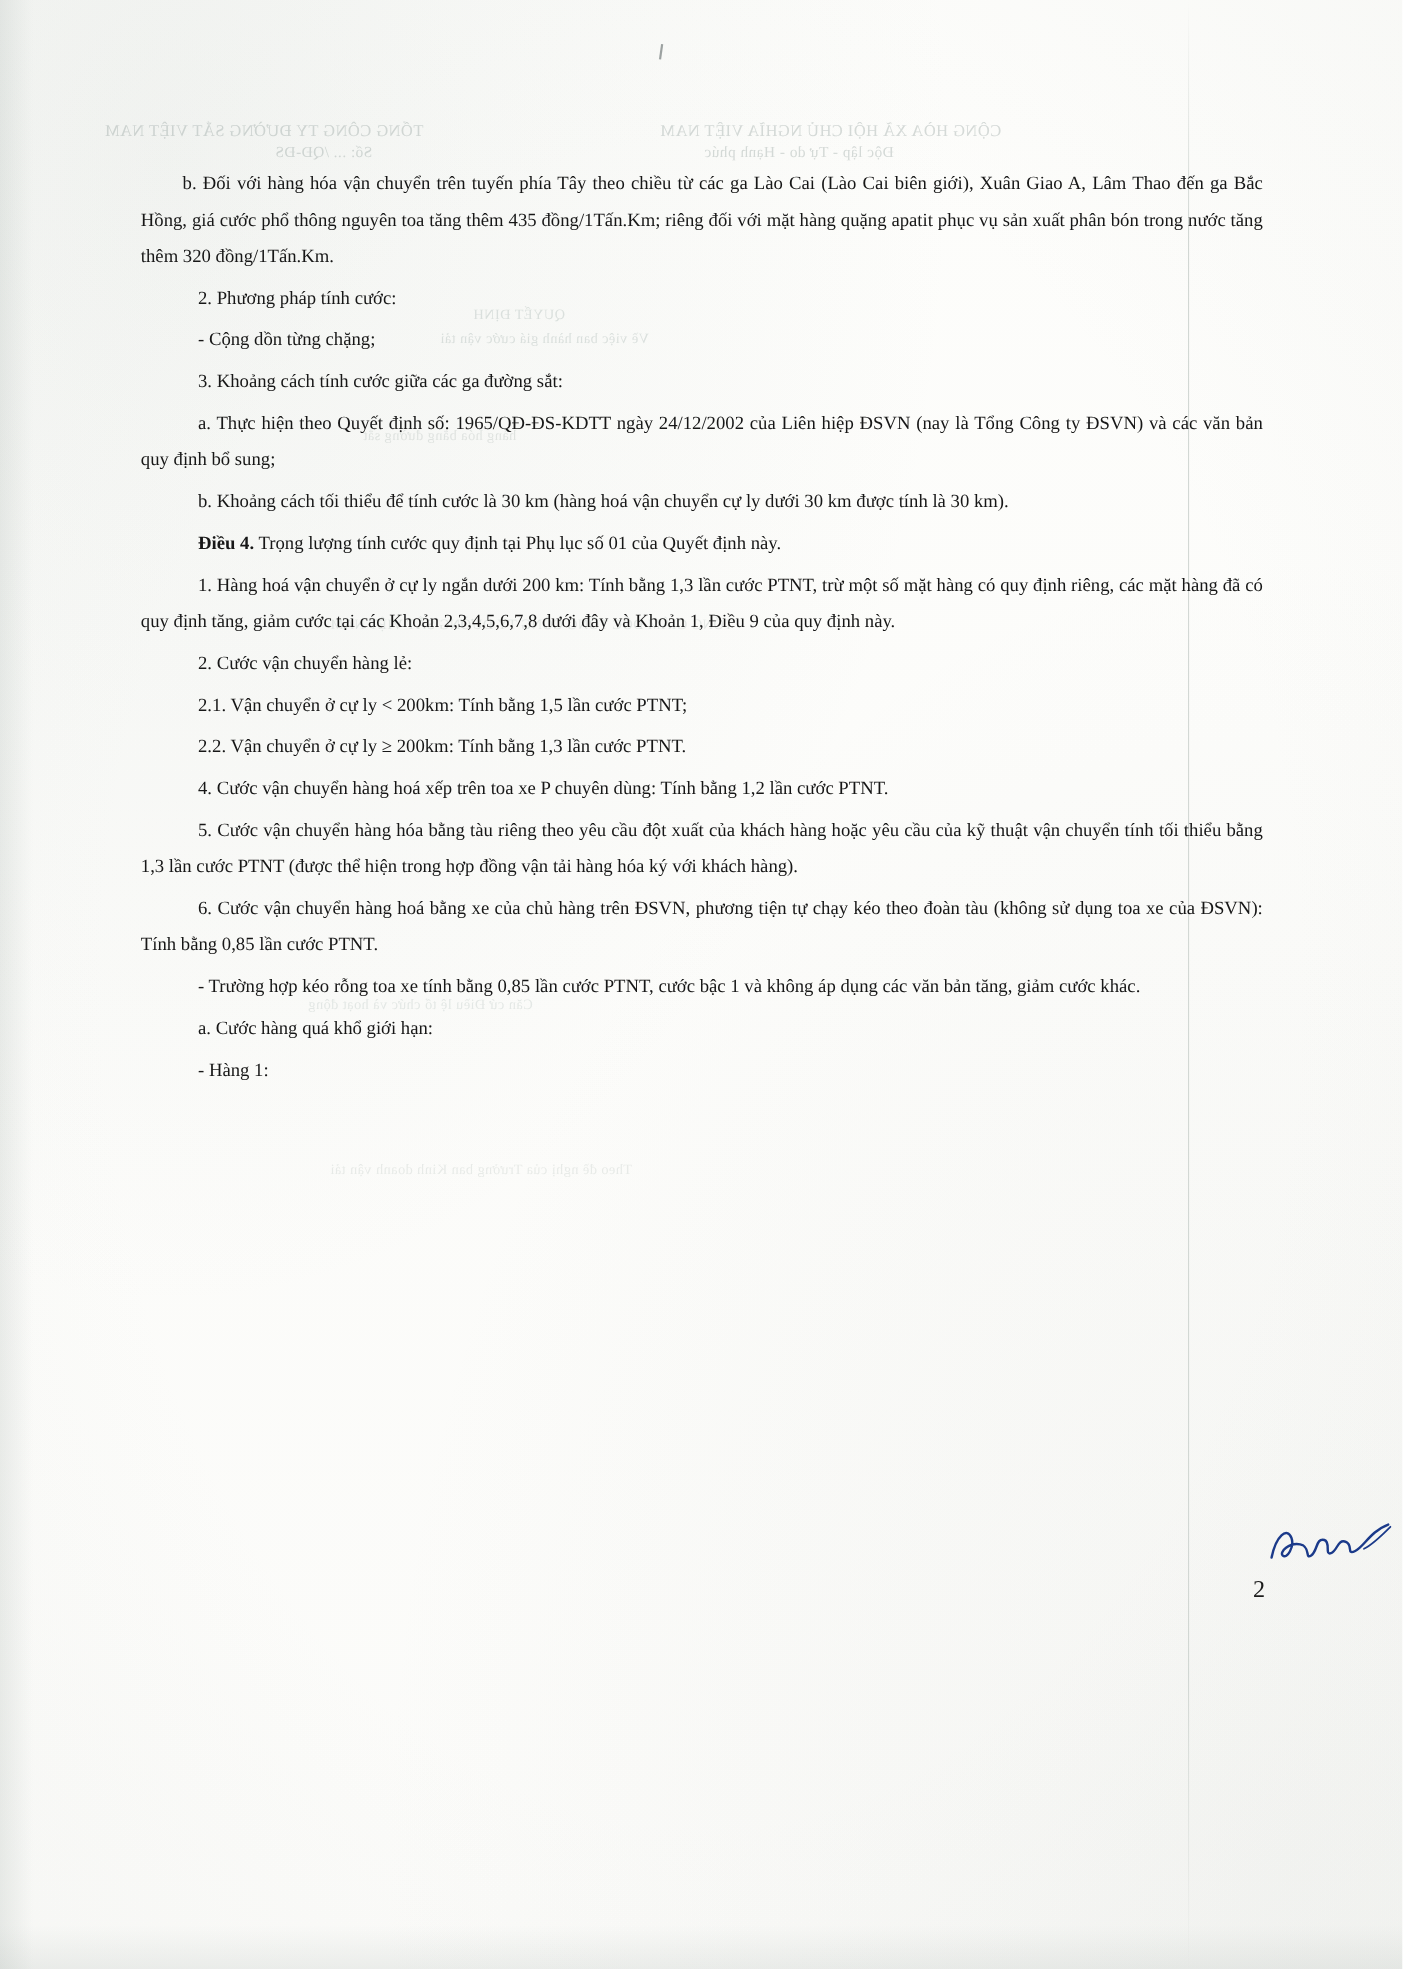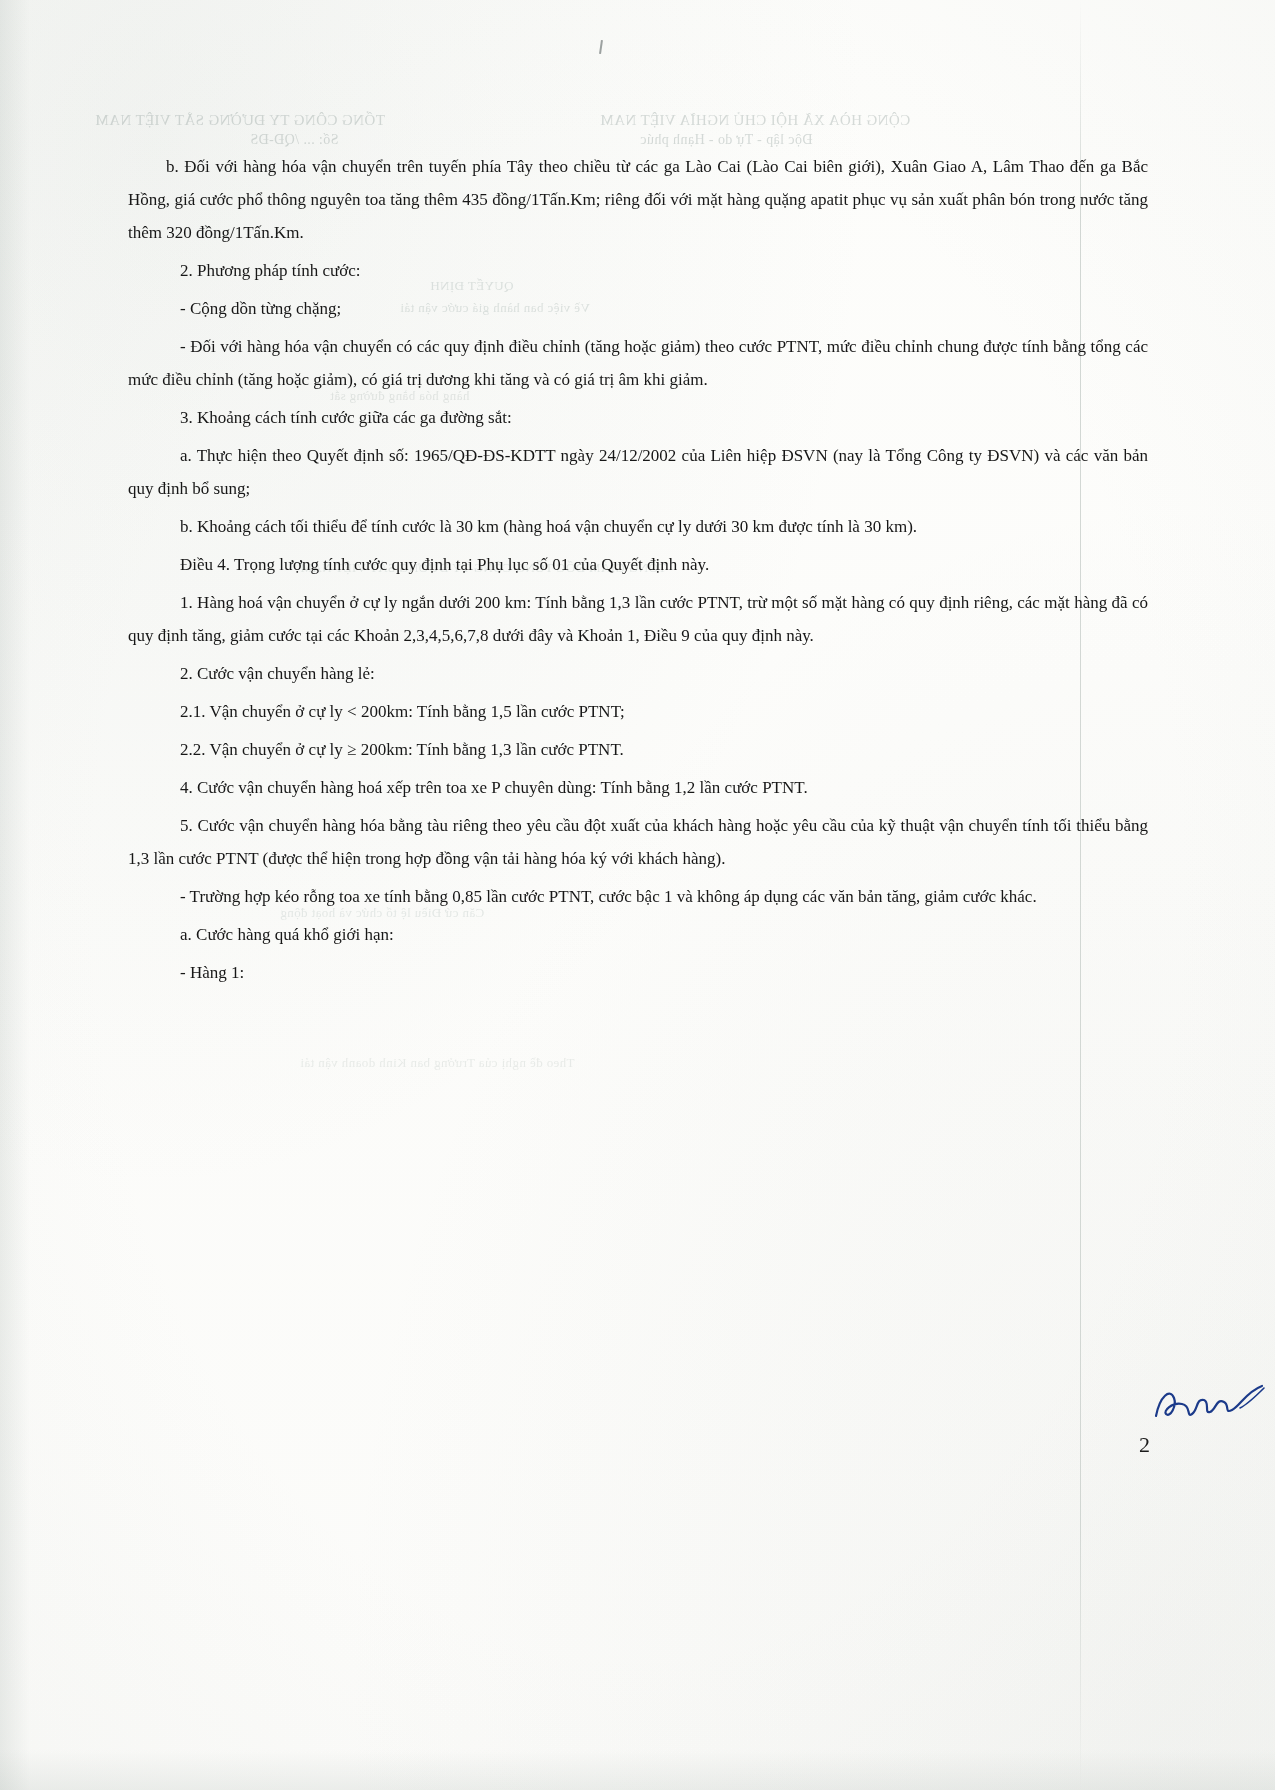--- a/index.html
+++ b/index.html
@@ -90,21 +90,21 @@
     text-align: justify;
     text-justify: inter-word;
     color: #171717;
   }
   p.indent {
     text-indent: 38px;
   }
   p.indent-lg {
     text-indent: 52px;
   }
-  .bold { font-weight: normal; }
+  .bold { font-weight: bold; }
   .tickmark {
     position: absolute;
     left: 600px;
     top: 40px;
     width: 2px;
     height: 14px;
     background: rgba(80,90,90,0.55);
     transform: rotate(8deg);
   }
   .page-number {
@@ -142,31 +142,31 @@
 <div class="ghost g6">Về việc ban hành giá cước vận tải</div>
 <div class="ghost g7">hàng hóa bằng đường sắt</div>
 <div class="ghost g8">TỔNG GIÁM ĐỐC TỔNG CÔNG TY ĐƯỜNG SẮT VIỆT NAM</div>
 <div class="ghost g9">Căn cứ Điều lệ tổ chức và hoạt động</div>
 <div class="ghost g10">Theo đề nghị của Trưởng ban Kinh doanh vận tải</div>
 
 <div class="doc" id="doc-body">
     <p class="indent">b. Đối với hàng hóa vận chuyển trên tuyến phía Tây theo chiều từ các ga Lào Cai (Lào Cai biên giới), Xuân Giao A, Lâm Thao đến ga Bắc Hồng, giá cước phổ thông nguyên toa tăng thêm 435 đồng/1Tấn.Km; riêng đối với mặt hàng quặng apatit phục vụ sản xuất phân bón trong nước tăng thêm 320 đồng/1Tấn.Km.</p>
     <p class="indent-lg">2. Phương pháp tính cước:</p>
     <p class="indent-lg">- Cộng dồn từng chặng;</p>
-    <p class="indent-lg">- Đối với hàng hóa vận chuyển có các quy định điều chỉnh (tăng hoặc giảm) theo cước PTNT, mức điều chỉnh chung được tính bằng tổng các mức điều chỉnh (tăng hoặc giảm), có giá trị dương khi tăng và có giá trị âm khi giảm.</p>
     <p class="indent-lg">3. Khoảng cách tính cước giữa các ga đường sắt:</p>
     <p class="indent-lg">a. Thực hiện theo Quyết định số: 1965/QĐ-ĐS-KDTT ngày 24/12/2002 của Liên hiệp ĐSVN (nay là Tổng Công ty ĐSVN) và các văn bản quy định bổ sung;</p>
     <p class="indent-lg">b. Khoảng cách tối thiểu để tính cước là 30 km (hàng hoá vận chuyển cự ly dưới 30 km được tính là 30 km).</p>
     <p class="indent-lg"><span class="bold">Điều 4.</span> Trọng lượng tính cước quy định tại Phụ lục số 01 của Quyết định này.</p>
     <p class="indent-lg">1. Hàng hoá vận chuyển ở cự ly ngắn dưới 200 km: Tính bằng 1,3 lần cước PTNT, trừ một số mặt hàng có quy định riêng, các mặt hàng đã có quy định tăng, giảm cước tại các Khoản 2,3,4,5,6,7,8 dưới đây và Khoản 1, Điều 9 của quy định này.</p>
     <p class="indent-lg">2. Cước vận chuyển hàng lẻ:</p>
     <p class="indent-lg">2.1. Vận chuyển ở cự ly &lt; 200km: Tính bằng 1,5 lần cước PTNT;</p>
     <p class="indent-lg">2.2. Vận chuyển ở cự ly ≥ 200km: Tính bằng 1,3 lần cước PTNT.</p>
     <p class="indent-lg">4. Cước vận chuyển hàng hoá xếp trên toa xe P chuyên dùng: Tính bằng 1,2 lần cước PTNT.</p>
     <p class="indent-lg">5. Cước vận chuyển hàng hóa bằng tàu riêng theo yêu cầu đột xuất của khách hàng hoặc yêu cầu của kỹ thuật vận chuyển tính tối thiểu bằng 1,3 lần cước PTNT (được thể hiện trong hợp đồng vận tải hàng hóa ký với khách hàng).</p>
+    <p class="indent-lg">6. Cước vận chuyển hàng hoá bằng xe của chủ hàng trên ĐSVN, phương tiện tự chạy kéo theo đoàn tàu (không sử dụng toa xe của ĐSVN): Tính bằng 0,85 lần cước PTNT.</p>
     <p class="indent-lg">- Trường hợp kéo rỗng toa xe tính bằng 0,85 lần cước PTNT, cước bậc 1 và không áp dụng các văn bản tăng, giảm cước khác.</p>
     <p class="indent-lg">a. Cước hàng quá khổ giới hạn:</p>
     <p class="indent-lg">- Hàng 1:</p>
   </div>
 
 <div class="page-number">2</div>
 
 <div class="signature">
   <svg width="120" height="60" viewBox="0 0 120 60">
     <path d="M6 38 C 10 18, 20 10, 24 20 C 27 28, 20 40, 16 36 C 13 33, 22 24, 32 26 C 42 28, 36 40, 42 36 C 48 32, 46 20, 54 22 C 60 24, 54 36, 60 34 C 66 32, 66 20, 74 24 C 80 27, 74 36, 82 32 C 90 28, 96 14, 112 8" fill="none" stroke="#1b3a8a" stroke-width="2.2" stroke-linecap="round" stroke-linejoin="round"></path>

